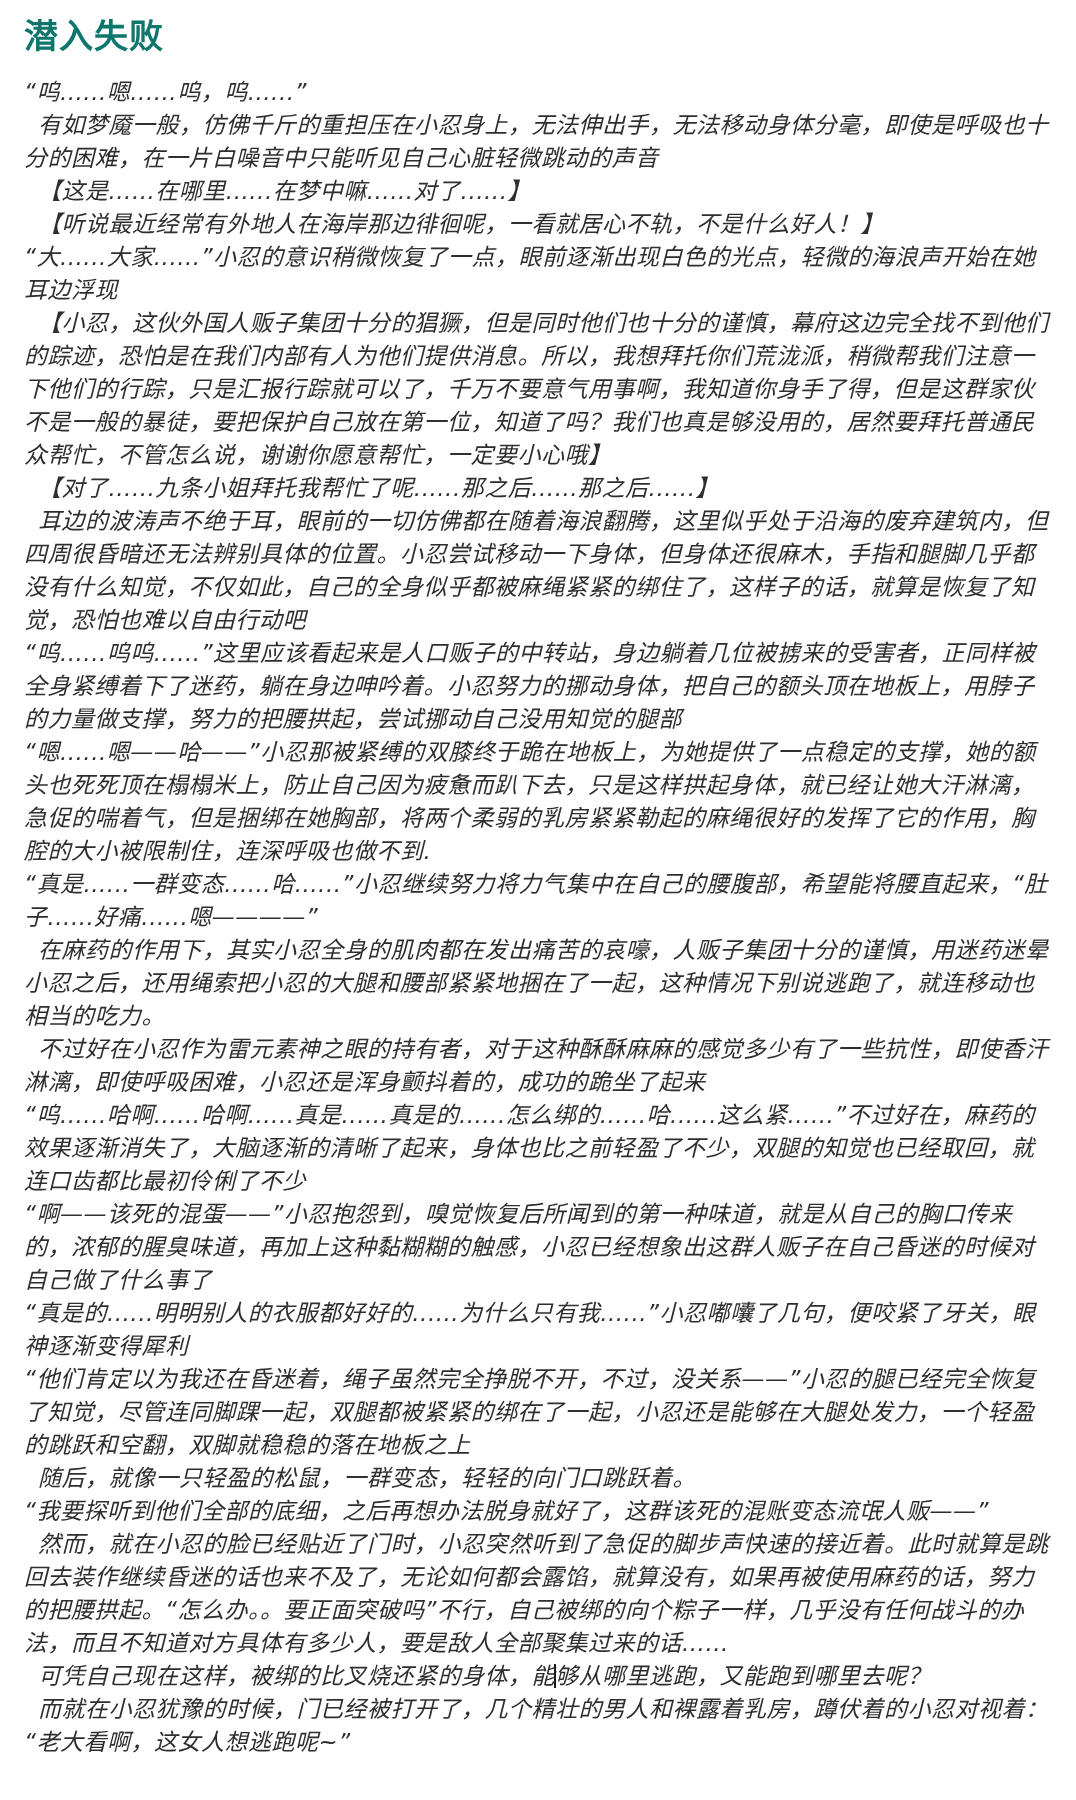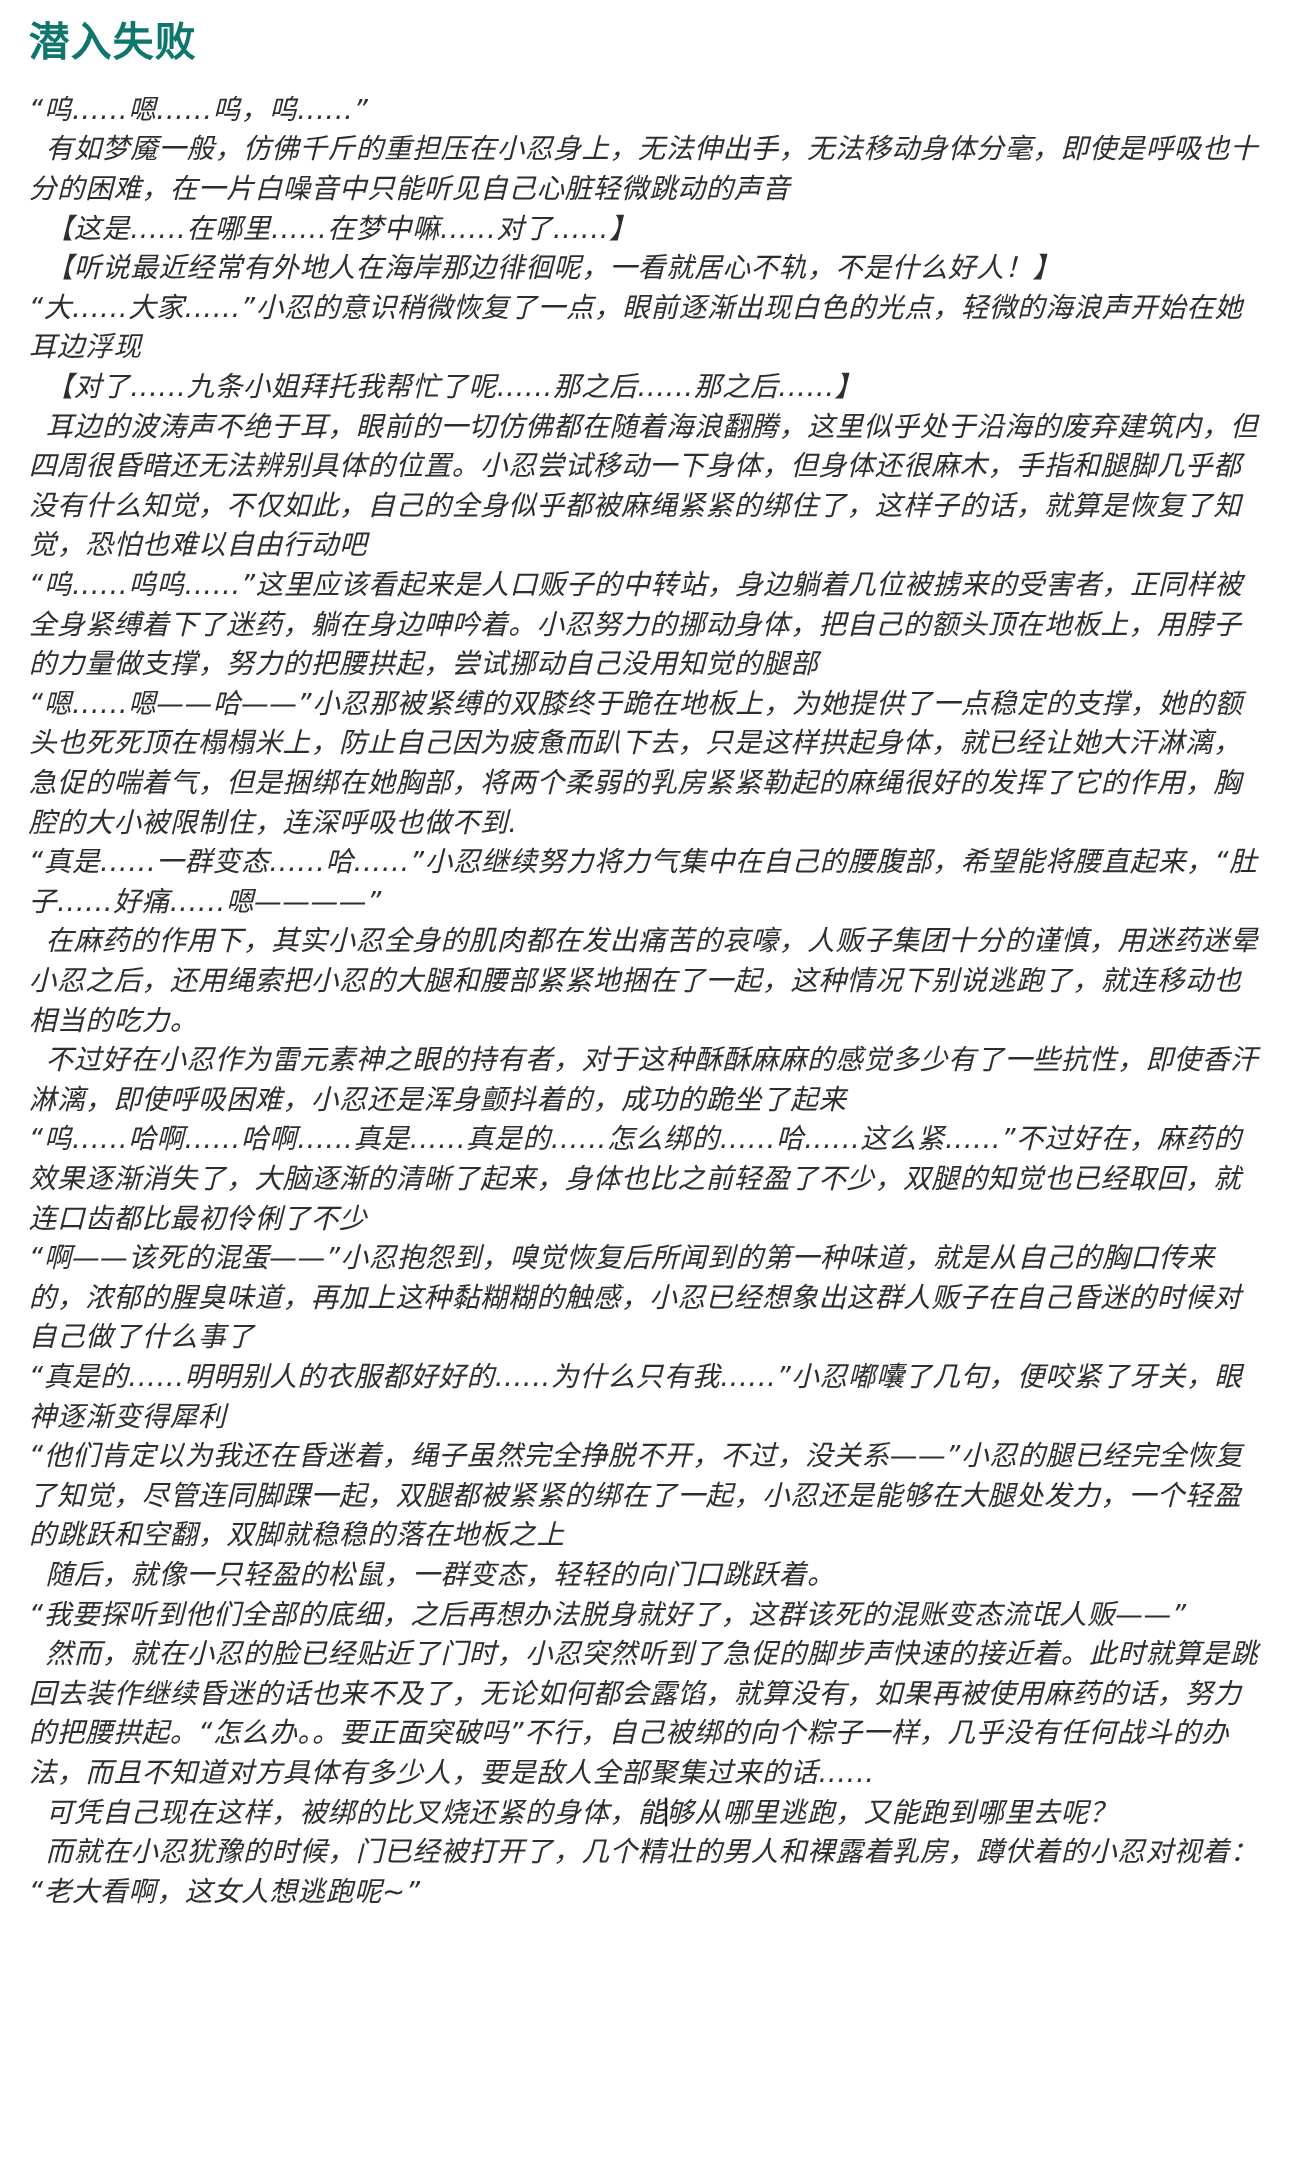--- a/index.html
+++ b/index.html
@@ -55,20 +55,21 @@
 <body style="background: rgb(255, 255, 255);">
 
 <main class="page" style="color: rgb(46, 46, 46);">
   <h1 class="page-title" style="color: #0f766e;">潜入失败</h1>
   <article class="novel-text">
       <p class="para">“呜......嗯......呜，呜......”</p>
       <p class="para indent">有如梦魇一般，仿佛千斤的重担压在小忍身上，无法伸出手，无法移动身体分毫，即使是呼吸也十分的困难，在一片白噪音中只能听见自己心脏轻微跳动的声音</p>
       <p class="para indent">【这是......在哪里......在梦中嘛......对了......】</p>
       <p class="para indent">【听说最近经常有外地人在海岸那边徘徊呢，一看就居心不轨，不是什么好人！】</p>
       <p class="para">“大......大家......”小忍的意识稍微恢复了一点，眼前逐渐出现白色的光点，轻微的海浪声开始在她耳边浮现</p>
+      <p class="para indent">【小忍，这伙外国人贩子集团十分的猖獗，但是同时他们也十分的谨慎，幕府这边完全找不到他们的踪迹，恐怕是在我们内部有人为他们提供消息。所以，我想拜托你们荒泷派，稍微帮我们注意一下他们的行踪，只是汇报行踪就可以了，千万不要意气用事啊，我知道你身手了得，但是这群家伙不是一般的暴徒，要把保护自己放在第一位，知道了吗？我们也真是够没用的，居然要拜托普通民众帮忙，不管怎么说，谢谢你愿意帮忙，一定要小心哦】</p>
       <p class="para indent">【对了......九条小姐拜托我帮忙了呢......那之后......那之后......】</p>
       <p class="para indent">耳边的波涛声不绝于耳，眼前的一切仿佛都在随着海浪翻腾，这里似乎处于沿海的废弃建筑内，但四周很昏暗还无法辨别具体的位置。小忍尝试移动一下身体，但身体还很麻木，手指和腿脚几乎都没有什么知觉，不仅如此，自己的全身似乎都被麻绳紧紧的绑住了，这样子的话，就算是恢复了知觉，恐怕也难以自由行动吧</p>
       <p class="para">“呜......呜呜......”这里应该看起来是人口贩子的中转站，身边躺着几位被掳来的受害者，正同样被全身紧缚着下了迷药，躺在身边呻吟着。小忍努力的挪动身体，把自己的额头顶在地板上，用脖子的力量做支撑，努力的把腰拱起，尝试挪动自己没用知觉的腿部</p>
       <p class="para">“嗯......嗯——哈——”小忍那被紧缚的双膝终于跪在地板上，为她提供了一点稳定的支撑，她的额头也死死顶在榻榻米上，防止自己因为疲惫而趴下去，只是这样拱起身体，就已经让她大汗淋漓，急促的喘着气，但是捆绑在她胸部，将两个柔弱的乳房紧紧勒起的麻绳很好的发挥了它的作用，胸腔的大小被限制住，连深呼吸也做不到.</p>
       <p class="para">“真是......一群变态......哈......”小忍继续努力将力气集中在自己的腰腹部，希望能将腰直起来，“肚子......好痛......嗯————”</p>
       <p class="para indent">在麻药的作用下，其实小忍全身的肌肉都在发出痛苦的哀嚎，人贩子集团十分的谨慎，用迷药迷晕小忍之后，还用绳索把小忍的大腿和腰部紧紧地捆在了一起，这种情况下别说逃跑了，就连移动也相当的吃力。</p>
       <p class="para indent">不过好在小忍作为雷元素神之眼的持有者，对于这种酥酥麻麻的感觉多少有了一些抗性，即使香汗淋漓，即使呼吸困难，小忍还是浑身颤抖着的，成功的跪坐了起来</p>
       <p class="para">“呜......哈啊......哈啊......真是......真是的......怎么绑的......哈......这么紧......”不过好在，麻药的效果逐渐消失了，大脑逐渐的清晰了起来，身体也比之前轻盈了不少，双腿的知觉也已经取回，就连口齿都比最初伶俐了不少</p>
       <p class="para">“啊——该死的混蛋——”小忍抱怨到，嗅觉恢复后所闻到的第一种味道，就是从自己的胸口传来的，浓郁的腥臭味道，再加上这种黏糊糊的触感，小忍已经想象出这群人贩子在自己昏迷的时候对自己做了什么事了</p>
       <p class="para">“真是的......明明别人的衣服都好好的......为什么只有我......”小忍嘟囔了几句，便咬紧了牙关，眼神逐渐变得犀利</p>

